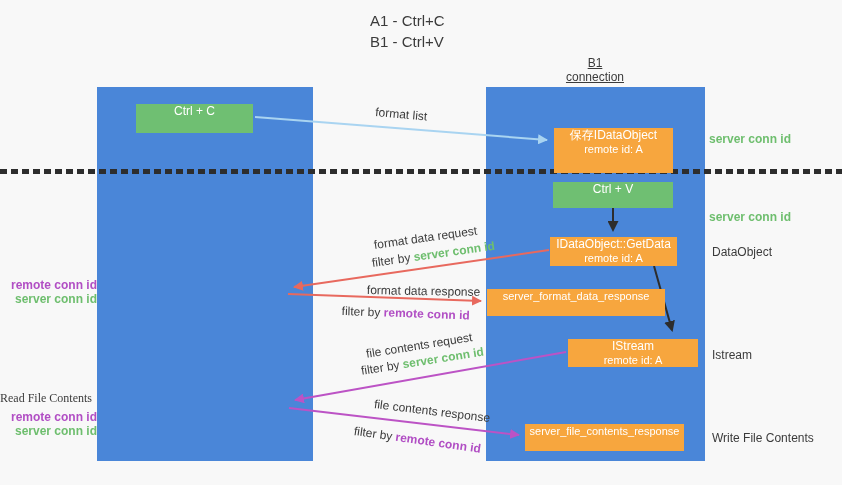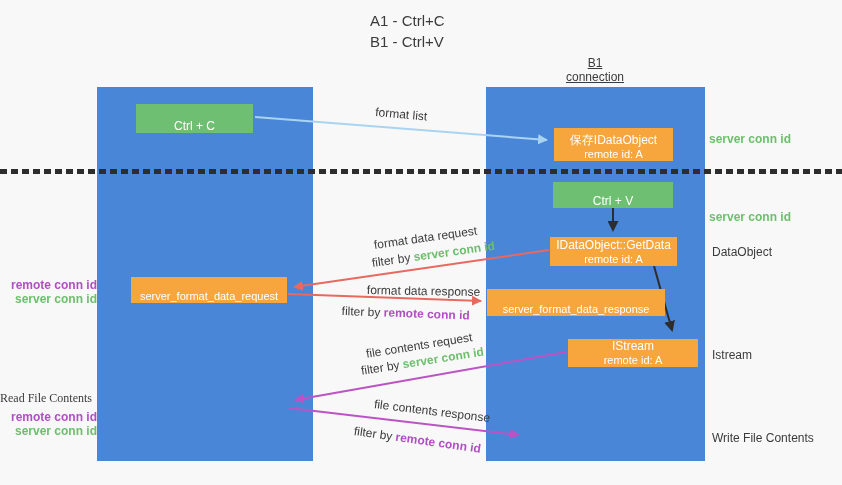--- a/index.html
+++ b/index.html
@@ -17,21 +17,21 @@
   }
   #canvas{position:relative;width:842px;height:485px;overflow:hidden;background:var(--background);}
 
   .title{position:absolute;left:370px;top:10px;font-size:15px;line-height:21px;color:var(--text-dark);}
   .col-header{position:absolute;font-size:12px;line-height:14px;text-align:center;color:var(--text-dark);}
   .column{position:absolute;background:var(--column-blue);}
 
   .divider{position:absolute;left:0;top:169px;width:842px;height:5px;
     background:repeating-linear-gradient(90deg,var(--arrow-black) 0 7px,transparent 7px 11px);}
 
-  .box{position:absolute;display:flex;flex-direction:column;align-items:center;justify-content:flex-end;
+  .box{position:absolute;display:flex;flex-direction:column;align-items:center;justify-content:flex-start;
     color:#fff;font-size:12px;line-height:14px;text-align:center;}
   .box.green{background:var(--box-green);}
   .box.orange{background:var(--box-orange);}
   .box .l2{font-size:11px;}
 
   .alabel{position:absolute;font-size:12px;white-space:nowrap;transform-origin:0 0;color:var(--text-dark);}
   .slabel{position:absolute;font-size:12px;white-space:nowrap;color:var(--text-dark);}
   .green-t{color:var(--text-green);font-weight:bold;}
   .purple-t{color:var(--text-purple);font-weight:bold;}
   .right-align{text-align:right;}
@@ -87,48 +87,48 @@
     <line x1="549" y1="250" x2="294" y2="287" class="st-red" marker-end="url(#m-red)"></line>
     <line x1="288" y1="294" x2="481" y2="301" class="st-red" marker-end="url(#m-red)"></line>
     <line x1="566" y1="352" x2="295" y2="400" class="st-purple" marker-end="url(#m-purple)"></line>
     <line x1="289" y1="408" x2="519" y2="435" class="st-purple" marker-end="url(#m-purple)"></line>
   </svg>
 
   <div class="box green" style="left:136px;top:104px;width:117px;height:29px;">
     <span>Ctrl + C</span>
   </div>
 
-  <div class="box orange" style="left:554px;top:128px;width:119px;height:33px;">
+  <div class="box orange" style="left:554px;top:128px;width:119px;height:45px;">
     <span class="l1">保存IDataObject</span>
     <span class="l2">remote id: A</span>
   </div>
 
   <div class="box green" style="left:553px;top:182px;width:120px;height:26px;">
     <span>Ctrl + V</span>
   </div>
 
   <div class="box orange" style="left:550px;top:237px;width:127px;height:29px;">
     <span class="l1">IDataObject::GetData</span>
     <span class="l2">remote id: A</span>
   </div>
 
-  <div class="box orange" style="left:131px;top:277px;width:156px;height:26px;font-size:11px;">
-    <span>server_format_data_request</span>
-  </div>
 
   <div class="box orange" style="left:487px;top:289px;width:178px;height:27px;font-size:11px;">
     <span>server_format_data_response</span>
   </div>
 
   <div class="box orange" style="left:568px;top:339px;width:130px;height:28px;">
     <span class="l1">IStream</span>
     <span class="l2">remote id: A</span>
   </div>
 
 
+  <div class="box orange" style="left:525px;top:424px;width:159px;height:27px;font-size:11px;">
+    <span>server_file_contents_response</span>
+  </div>
 
   <div class="alabel" style="left:376px;top:105px;transform:rotate(5deg);">format list</div>
 
   <div class="alabel" style="left:373px;top:238px;transform:rotate(-8deg);">format data request</div>
   <div class="alabel" style="left:371px;top:256px;transform:rotate(-8deg);">
     <span>filter by </span><span class="green-t">server conn id</span>
   </div>
 
   <div class="alabel" style="left:367px;top:283px;transform:rotate(1deg);">format data response</div>
   <div class="alabel" style="left:342px;top:304px;transform:rotate(2deg);">

